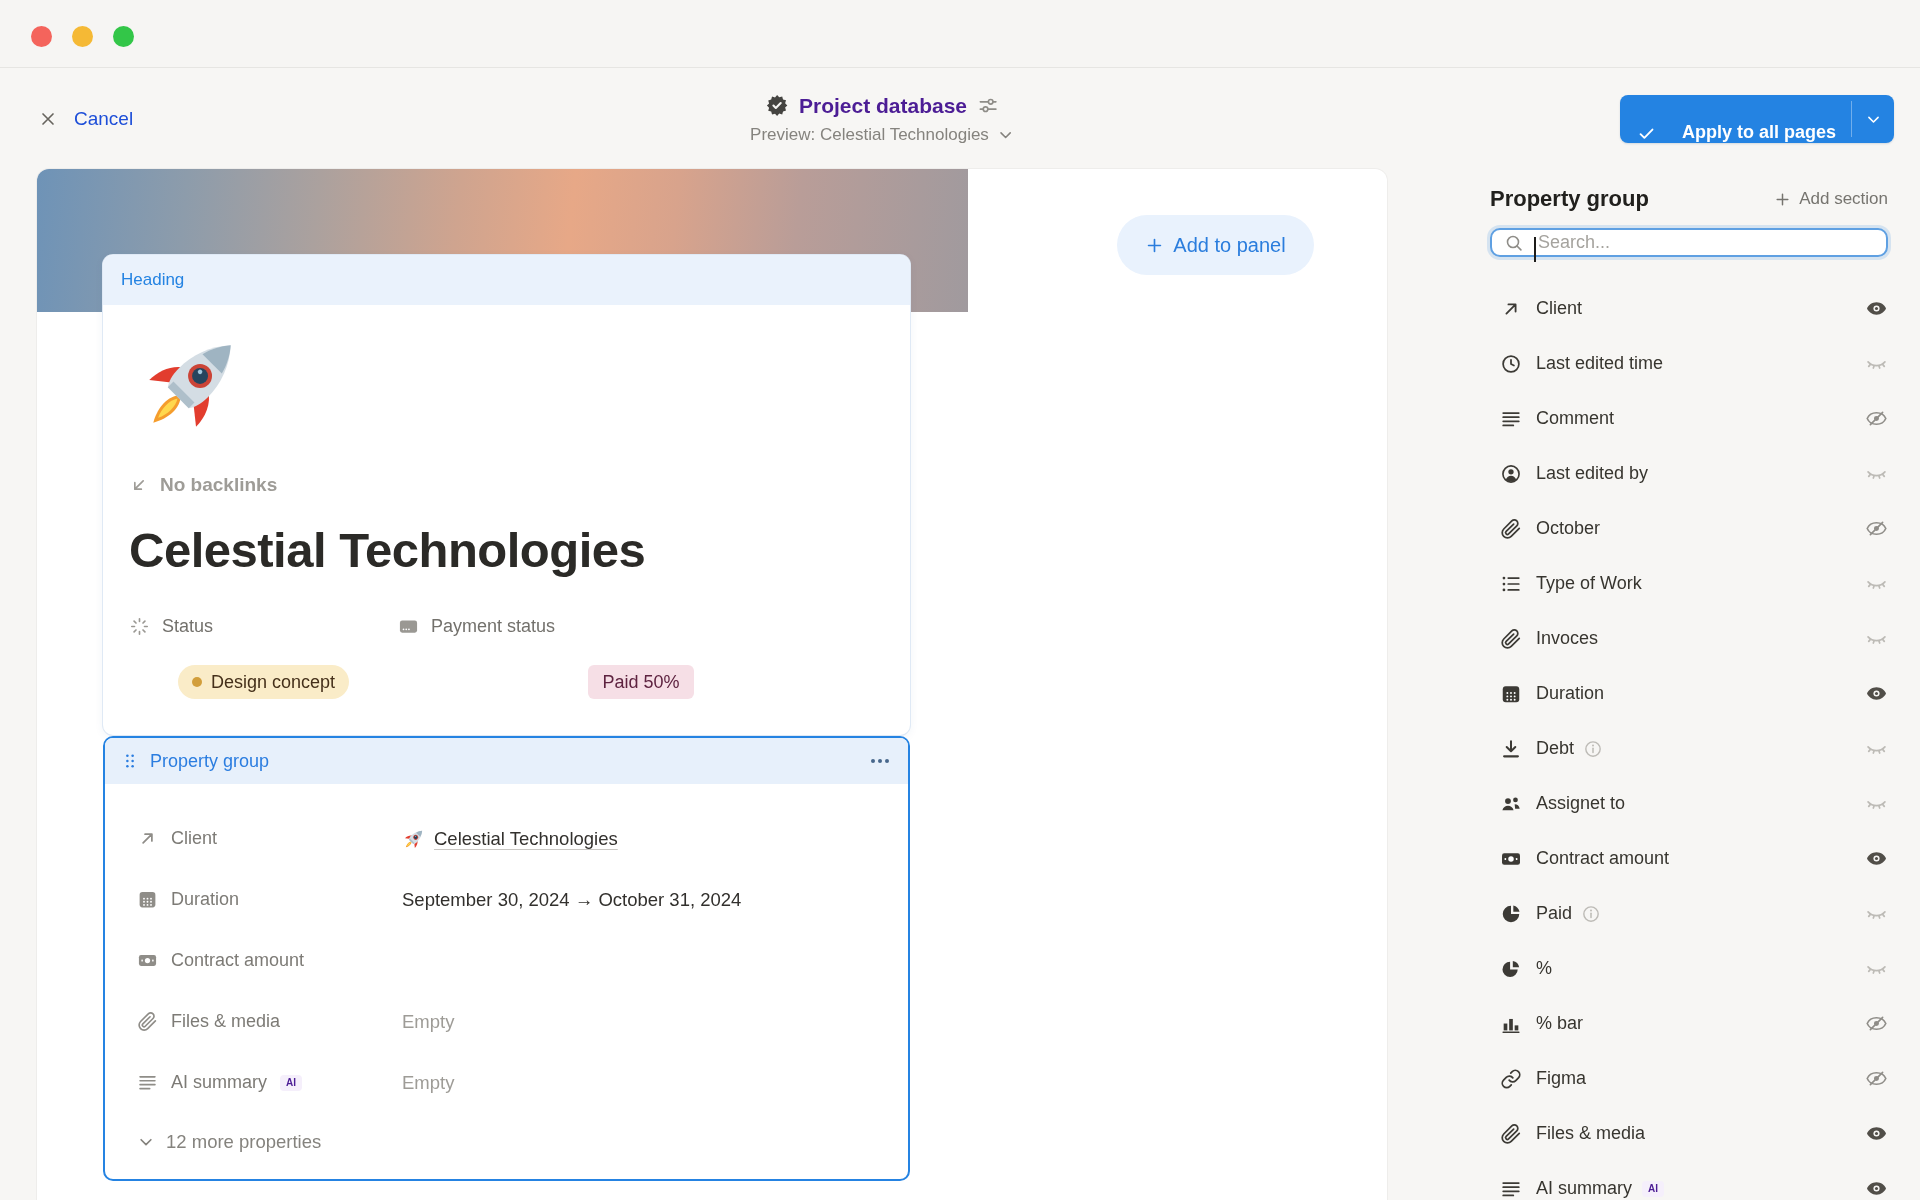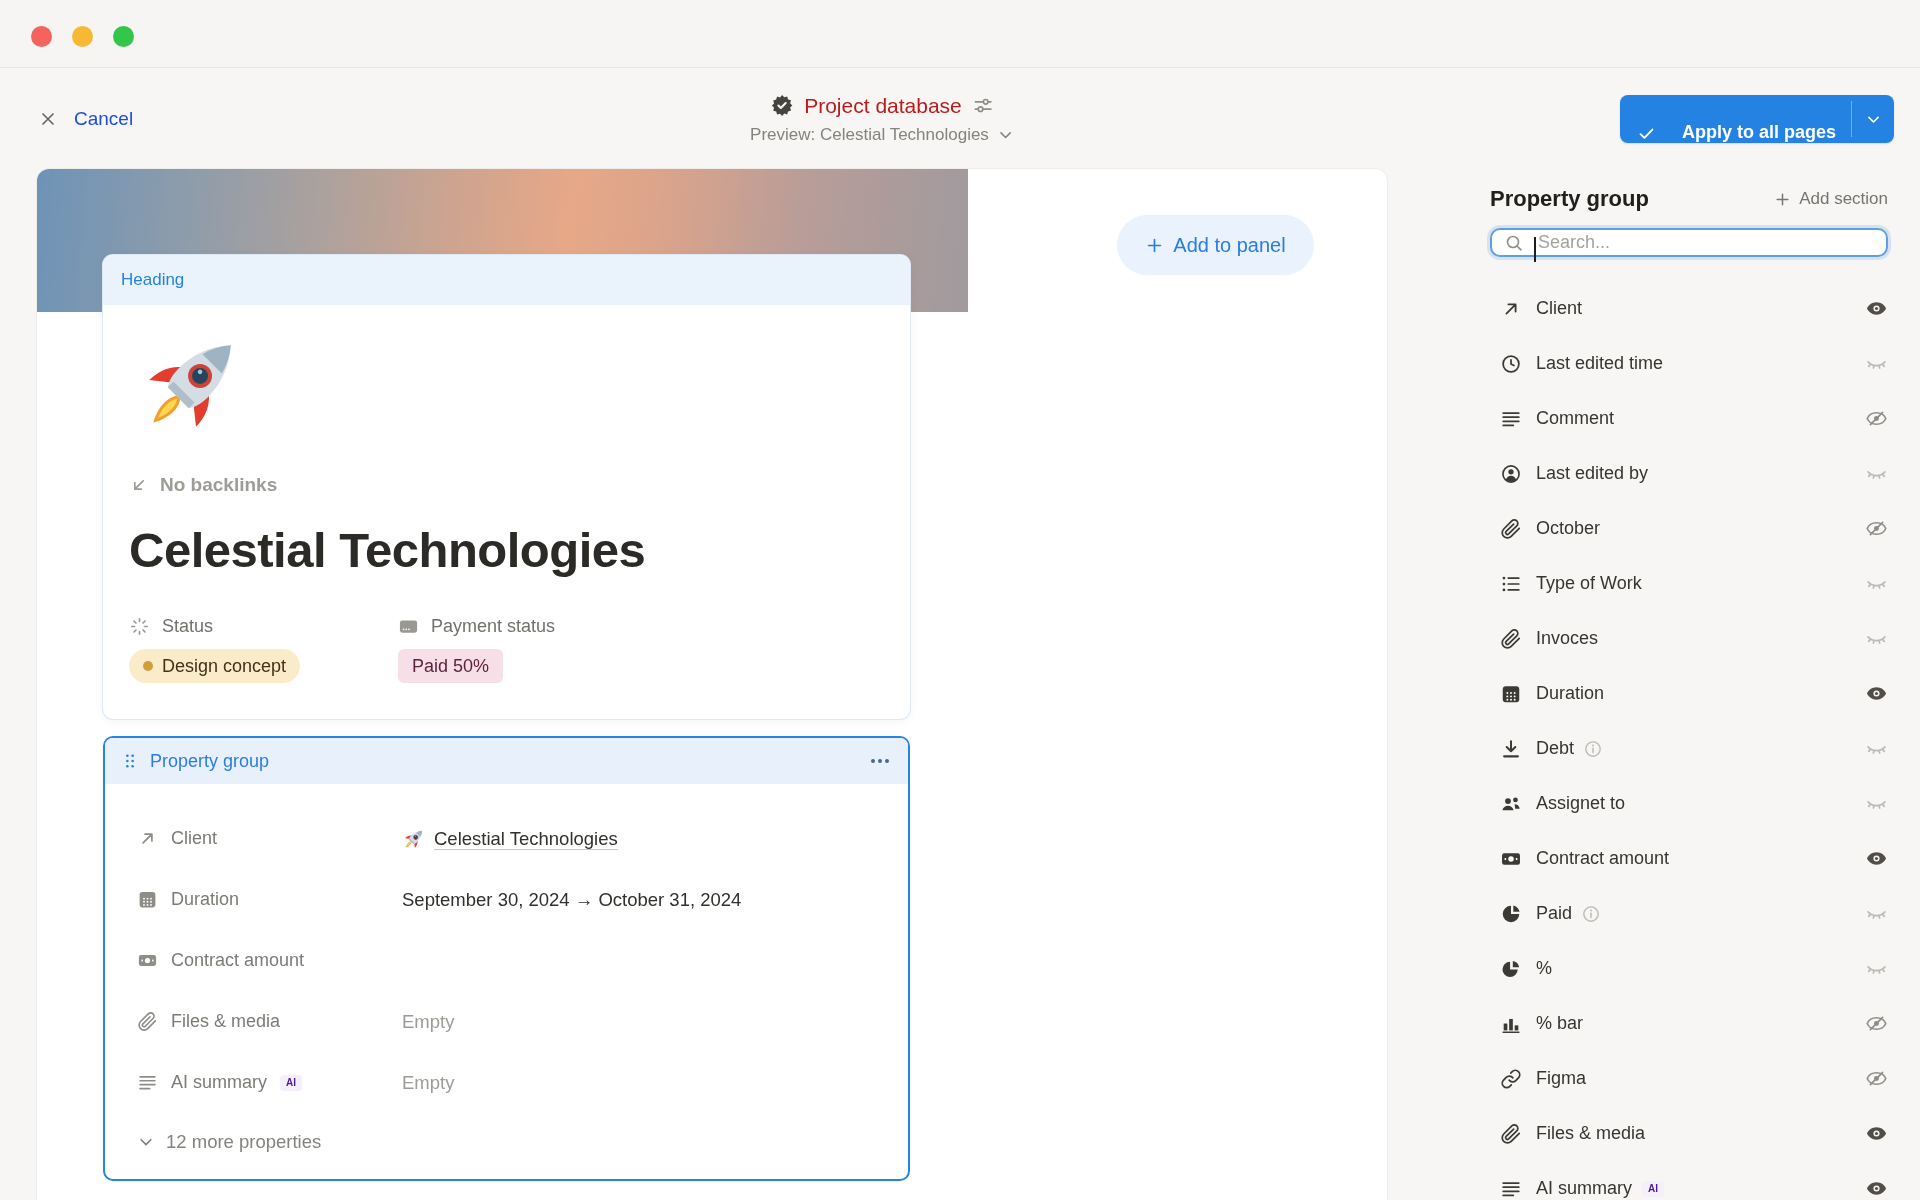--- a/index.html
+++ b/index.html
@@ -10,21 +10,21 @@
   .titlebar { position:absolute; left:0; top:0; width:1920px; height:68px; background:#f6f5f3; border-bottom:1px solid #e6e5e2; }
   .lights { position:absolute; left:31px; top:26px; display:flex; gap:20px; }
   .light { width:21px; height:21px; border-radius:50%; }
   .light.red{ background:#f4645c; } .light.yellow{ background:#f5b935; } .light.green{ background:#33c648; }
 
   
   .header { position:absolute; left:0; top:69px; width:1920px; height:100px; }
   .cancel { position:absolute; left:38px; top:50%; transform:translateY(-50%); display:flex; align-items:center; gap:16px; font-size:19px; color:#1d4ed8; cursor:pointer; }
   .cancel .ic { color:#67645e; }
   .title-block { position:absolute; left:882px; top:50%; transform:translate(-50%,-50%); text-align:center; }
-  .title-row { display:flex; align-items:center; justify-content:center; gap:10px; font-size:21px; font-weight:400; color:#b91c1c; }
+  .title-row { display:flex; align-items:center; justify-content:center; gap:10px; font-size:21px; font-weight:700; color:#4c1d95; }
   .title-row .seal { width:24px; height:24px; }
   .title-row .sliders { width:22px; height:22px; color:#8f8d88; cursor:pointer; }
   .subtitle-row { margin-top:7px; display:flex; align-items:center; justify-content:center; gap:8px; font-size:17px; color:#85837e; cursor:pointer; }
   .subtitle-row .ic { width:17px; height:17px; color:#85837e; }
   .apply { position:absolute; right:26px; top:50%; transform:translateY(-50%); height:48px; background:#2483e2; border-radius:8px; display:flex; align-items:stretch; color:#fff; cursor:pointer; box-shadow:0 1px 2px rgba(15,60,110,.15); }
   .apply-main { display:flex; align-items:flex-end; gap:26px; padding:0 15px 0 17px; font-size:18px; font-weight:700; }
   .apply-main .ic { width:19px; height:19px; }
   .apply-divider { width:1px; background:rgba(255,255,255,.35); margin:6px 0; }
   .apply-caret { width:42px; display:flex; align-items:center; justify-content:center; }
   .apply-caret .ic { width:17px; height:17px; }
@@ -39,21 +39,21 @@
     box-shadow:0 0 0 1px #dfe9f5, 0 2px 10px rgba(40,80,140,.07); cursor:pointer; }
   .heading-card-header { height:50px; background:#eaf2fc; border-radius:10px 10px 0 0; display:flex; align-items:center; padding:0 18px; color:#2483e2; font-size:17px; }
   .heading-card-body { padding:22px 26px 36px 26px; }
   .rocket-lg { width:114px; height:114px; margin-left:6px; display:block; }
   .backlinks { margin-top:33px; display:flex; align-items:center; gap:11px; color:#9e9c97; font-size:19px;font-weight:bold; }
   .backlinks .ic { width:20px; height:20px; }
   .page-title { margin-top:26px; font-size:49px; font-weight:700; color:#2b2a27; letter-spacing:-0.5px; }
   .props-grid { margin-top:38px; display:grid; grid-template-columns:269px 1fr; }
   .prop-head { display:flex; align-items:center; gap:12px; color:#73716c; font-size:18px; }
   .prop-head .ic { width:21px; height:21px; color:#9a9893; }
-  .badge-row { margin-top:12px; display:grid; grid-template-columns:269px 1fr; }
+  .badge-row { margin-top:28px; display:grid; grid-template-columns:269px 1fr;text-align:center; }
   .badge { display:inline-flex; align-items:center; gap:9px; height:34px; padding:0 14px; border-radius:17px; font-size:18px; width:fit-content; }
   .badge.yellow { background:#faecc8; color:#45301a; }
   .badge.yellow .dot { width:10px; height:10px; border-radius:50%; background:#d29e3b; }
   .badge.pink { background:#f6dfe6; color:#5e2340; border-radius:6px; }
 
   
   .pg-card { position:absolute; left:66px; top:567px; width:807px; height:445px; border:2px solid #2583e2; border-radius:10px; background:#fff; overflow:hidden; }
   .pg-header { height:46px; background:#e7f0fb; display:flex; align-items:center; padding:0 16px; gap:11px; color:#2b7de0; font-size:18px; font-weight:500; }
   .pg-header .handle { width:18px; height:18px; color:#2b7de0; cursor:grab; }
   .pg-header .more { margin-left:auto; width:24px; height:24px; color:#47678c; cursor:pointer; }

